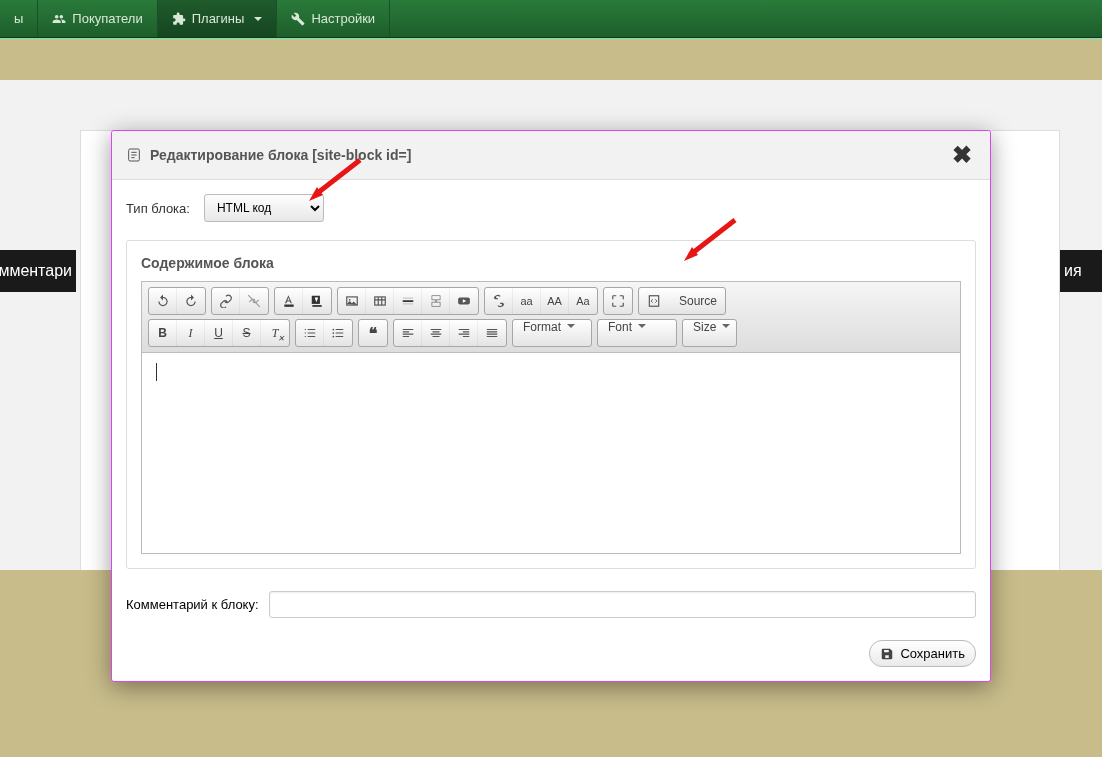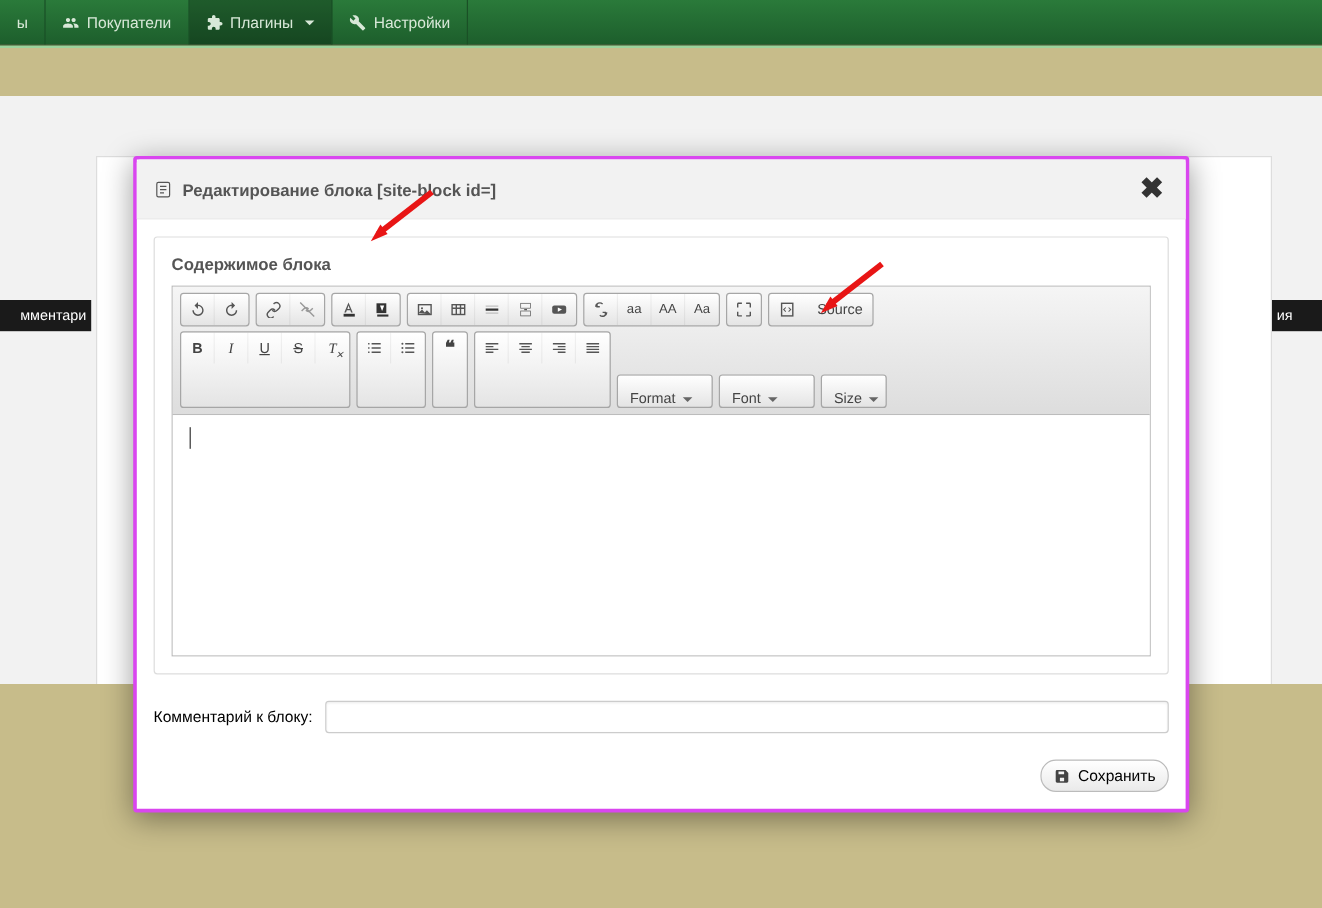--- a/index.html
+++ b/index.html
@@ -26,37 +26,37 @@
   color: #d8e8d8;
   font-size: 13px;
   border-right: 1px solid #1a5026;
   cursor: pointer;
 }
 .nav-item.active { background: rgba(0,0,0,0.25); }
 .nav-item svg { width: 14px; height: 14px; fill: #d8e8d8; }
 .caret-down { margin-left: 4px; border: 4px solid transparent; border-top-color: #d8e8d8; width: 0; height: 0; margin-top: 4px; }
 .bg-strip-green { position: absolute; top: 38px; left: 0; right: 0; height: 2px; background: #9cd39c; }
 .bg-strip-white { position: absolute; top: 80px; left: 0; right: 0; height: 670px; background: #f2f2f2; }
-.bg-black-bar { position: absolute; top: 250px; left: 0; width: 76px; height: 26px; background: #1a1a1a; color: #fff; font-size: 12px; display: flex; align-items: center; justify-content: flex-end; padding-right: 4px; }
+.bg-black-bar { position: absolute; top: 250px; left: 0; width: 76px; height: 42px; background: #1a1a1a; color: #fff; font-size: 16px; display: flex; align-items: center; justify-content: flex-end; padding-right: 4px; }
 .bg-black-bar.right { left: auto; right: 0; width: 42px; justify-content: flex-start; padding-left:4px;}
 .bg-table-shadow { position: absolute; top: 130px; left: 80px; right: 42px; height: 500px; background: #fff; border: 1px solid #ddd; }
 .bg-bottom { position: absolute; bottom: 0; left: 0; right: 0; top: 570px; background: #c7bc8a; }
 
 .modal-backdrop {
   position: absolute;
   inset: 0;
   display: flex;
   justify-content: center;
   align-items: flex-start;
 }
 .modal {
   margin-top: 130px;
   width: 880px;
   background: #fff;
-  border: 3px solid #d946ef;
+  border: 1px solid #d946ef;
   border-radius: 3px;
   box-shadow: 0 5px 25px rgba(0,0,0,0.4);
 }
 .modal-header {
   background: #f2f2f2;
   border-bottom: 1px solid #ddd;
   padding: 10px 14px;
   display: flex;
   align-items: center;
   justify-content: space-between;
@@ -118,27 +118,26 @@
 }
 .toolbtn:last-child { border-right: none; }
 .toolbtn.wide { width: auto; padding: 0 8px; gap: 18px; }
 .toolbtn svg { width: 14px; height: 14px; fill: #555; }
 .combo {
   border: 1px solid #a6a6a6;
   border-radius: 3px;
   background: linear-gradient(#fff, #e4e4e4);
   height: 28px;
   display: flex;
-  align-items: flex-end;
+  align-items: flex-start;
   padding: 0 6px 0 10px;
   font-size: 12px;
   color: #444;
   cursor: pointer;
   gap: 6px;
-  margin-top: 36px;
 }
 .combo.format{ width:80px; }
 .combo.font{ width:80px; }
 .combo.size{ width:55px; }
 .combo-arrow { border: 4px solid transparent; border-top-color: #666; margin-top:4px; }
 
 .cke-content {
   height: 200px;
   background: #fff;
   padding: 10px 14px;
@@ -224,20 +223,26 @@
             <rect x="4" y="3" width="16" height="18" rx="2"></rect>
             <line x1="8" y1="8" x2="16" y2="8"></line>
             <line x1="8" y1="12" x2="16" y2="12"></line>
             <line x1="8" y1="16" x2="13" y2="16"></line>
           </svg>
         <span>Редактирование блока [site-block id=]</span>
       </div>
       <div class="modal-close">✖</div>
     </div>
     <div class="modal-body">
+      <div class="field-row">
+        <span>Тип блока:</span>
+        <select>
+          <option>HTML код</option>
+        </select>
+      </div>
 
       <div class="editor-panel">
         <div class="editor-panel-title">Содержимое блока</div>
         <div class="cke">
           <div class="cke-top">
 
             <div class="toolbar-row">
               <div class="toolgroup">
                 <div class="toolbtn">
                     <svg viewBox="0 0 24 24">

